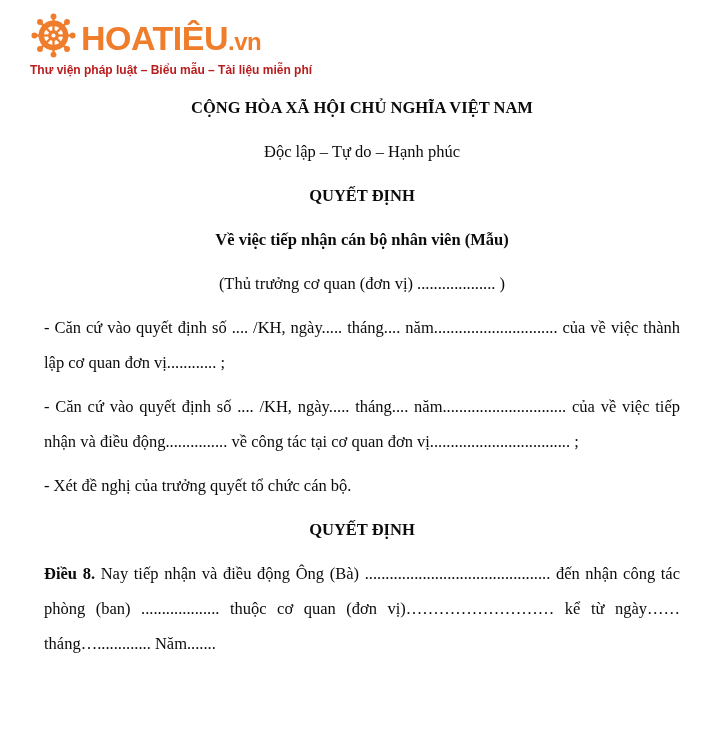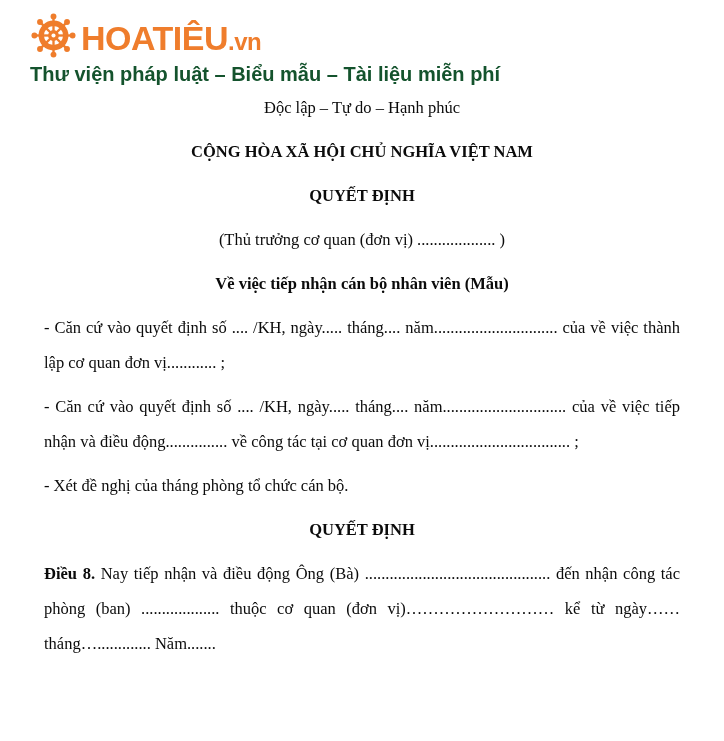--- a/index.html
+++ b/index.html
@@ -33,22 +33,22 @@
     line-height: 1;
   }
   .logo-vn {
     font-size: 24px;
     font-weight: 800;
     color: #EF7D2C;
   }
   .slogan {
     font-family: "Liberation Sans", sans-serif;
     font-weight: 700;
-    font-size: 20px;
-    color: #14532d;
+    font-size: 12px;
+    color: #b91c1c;
     white-space: nowrap;
   }
   .doc {
     padding: 20px 44px 0 44px;
   }
   .doc p {
     margin: 0 0 9px 0;
     font-size: 16.5px;
     line-height: 35px;
   }
@@ -97,23 +97,23 @@
         </g>
         <circle cx="24" cy="24" r="2.1" fill="#ffffff"></circle>
       </svg>
     </span>
     <span class="logo-text"><span>HOATIÊU</span><span class="logo-vn">.vn</span></span>
   </div>
   <div class="slogan">Thư viện pháp luật – Biểu mẫu – Tài liệu miễn phí</div>
 </div>
 
 <div class="doc">
+  <p class="center bold">CỘNG HÒA XÃ HỘI CHỦ NGHĨA VIỆT NAM</p>
   <p class="center">Độc lập – Tự do – Hạnh phúc</p>
-  <p class="center bold">CỘNG HÒA XÃ HỘI CHỦ NGHĨA VIỆT NAM</p>
   <p class="center bold">QUYẾT ĐỊNH</p>
+  <p class="center bold">Về việc tiếp nhận cán bộ nhân viên (Mẫu)</p>
   <p class="center">(Thủ trưởng cơ quan (đơn vị) ................... )</p>
-  <p class="center bold">Về việc tiếp nhận cán bộ nhân viên (Mẫu)</p>
   <p class="just">- Căn cứ vào quyết định số .... /KH, ngày..... tháng.... năm.............................. của về việc thành lập cơ quan đơn vị............ ;</p>
   <p class="just">- Căn cứ vào quyết định số .... /KH, ngày..... tháng.... năm.............................. của về việc tiếp nhận và điều động............... về công tác tại cơ quan đơn vị.................................. ;</p>
-  <p>- Xét đề nghị của tháng phòng tổ chức cán bộ.</p>
+  <p>- Xét đề nghị của trưởng quyết tổ chức cán bộ.</p>
   <p class="center bold">QUYẾT ĐỊNH</p>
   <p class="just"><b>Điều 8.</b><span> Nay tiếp nhận và điều động Ông (Bà) ............................................. đến nhận công tác phòng (ban) ................... thuộc cơ quan (đơn vị)……………………… kể từ ngày……tháng…............. Năm.......</span></p>
 </div>
 
 </body></html>

